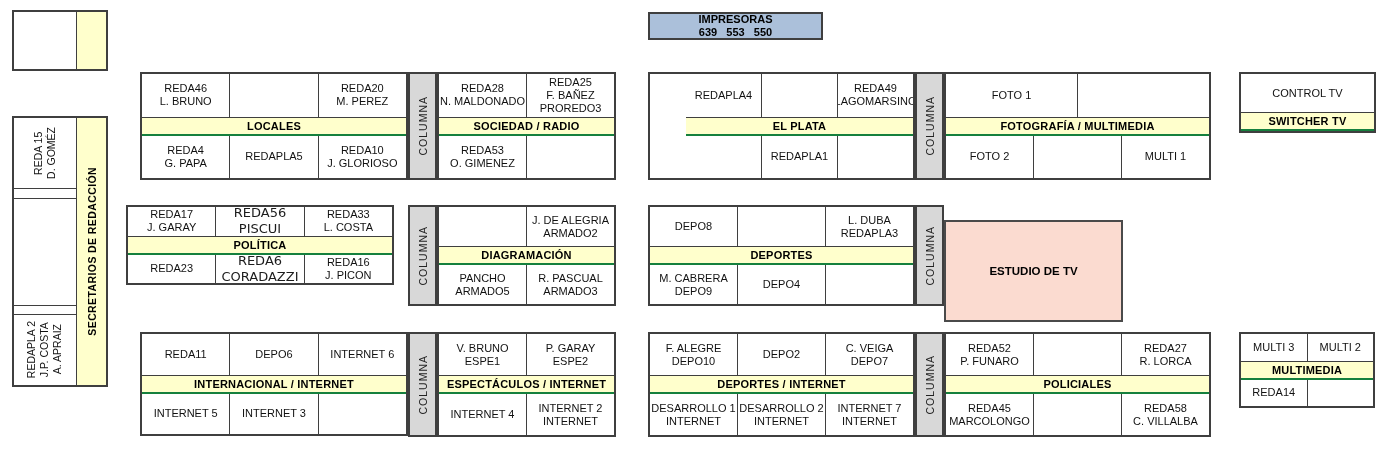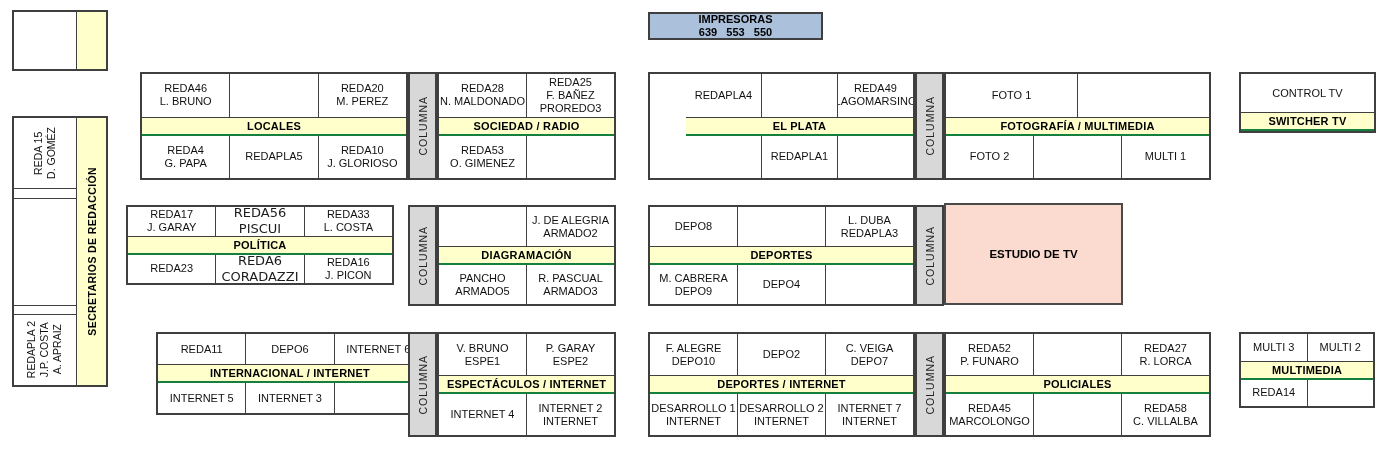--- a/index.html
+++ b/index.html
@@ -28,21 +28,21 @@
   .colmark{font:10.5px "Liberation Sans",sans-serif;letter-spacing:1px;color:#222;}
 
   
   .printers{position:absolute;left:648px;top:12px;width:175px;height:28px;
             background:#abc0da;border:2px solid #3f3f3f;box-sizing:border-box;
             display:flex;flex-direction:column;align-items:center;justify-content:center;}
   .printers .t{font:bold 11px "Liberation Sans",sans-serif;color:#000;line-height:1.15;}
   .printers .n{font:bold 11px "Liberation Sans",sans-serif;color:#000;white-space:pre;line-height:1.15;}
 
   
-  .studio{position:absolute;left:944px;top:203px;width:179px;height:102px;
+  .studio{position:absolute;left:944px;top:220px;width:179px;height:102px;
           background:#fbdbd0;border:2px solid #4a4a4a;box-sizing:border-box;
           display:flex;align-items:center;justify-content:center;
           font:bold 11.5px "Liberation Sans",sans-serif;color:#000;}
 
   
   .corner{position:absolute;left:12px;top:10px;width:96px;height:61px;
           border:2px solid #3f3f3f;box-sizing:border-box;display:flex;background:#fff;}
   .corner .cw{flex:1 1 auto;}
   .corner .cy{flex:0 0 29px;background:#ffffcc;border-left:1px solid #3f3f3f;}
 
@@ -207,21 +207,21 @@
 REDAPLA3</div>
         </div>
         <div class="band">DEPORTES</div>
         <div class="drow">
           <div class="dcell">M. CABRERA
 DEPO9</div>
           <div class="dcell">DEPO4</div>
           <div class="dcell"></div>
         </div>
       </div>
-      <div class="block" style="left: 156px; top: 332px; width: 268px; height: 83px;">
+      <div class="block" style="left: 140px; top: 332px; width: 268px; height: 104px;">
         <div class="drow">
           <div class="dcell">REDA11</div>
           <div class="dcell">DEPO6</div>
           <div class="dcell">INTERNET 6</div>
         </div>
         <div class="band">INTERNACIONAL / INTERNET</div>
         <div class="drow">
           <div class="dcell">INTERNET 5</div>
           <div class="dcell">INTERNET 3</div>
           <div class="dcell"></div>

